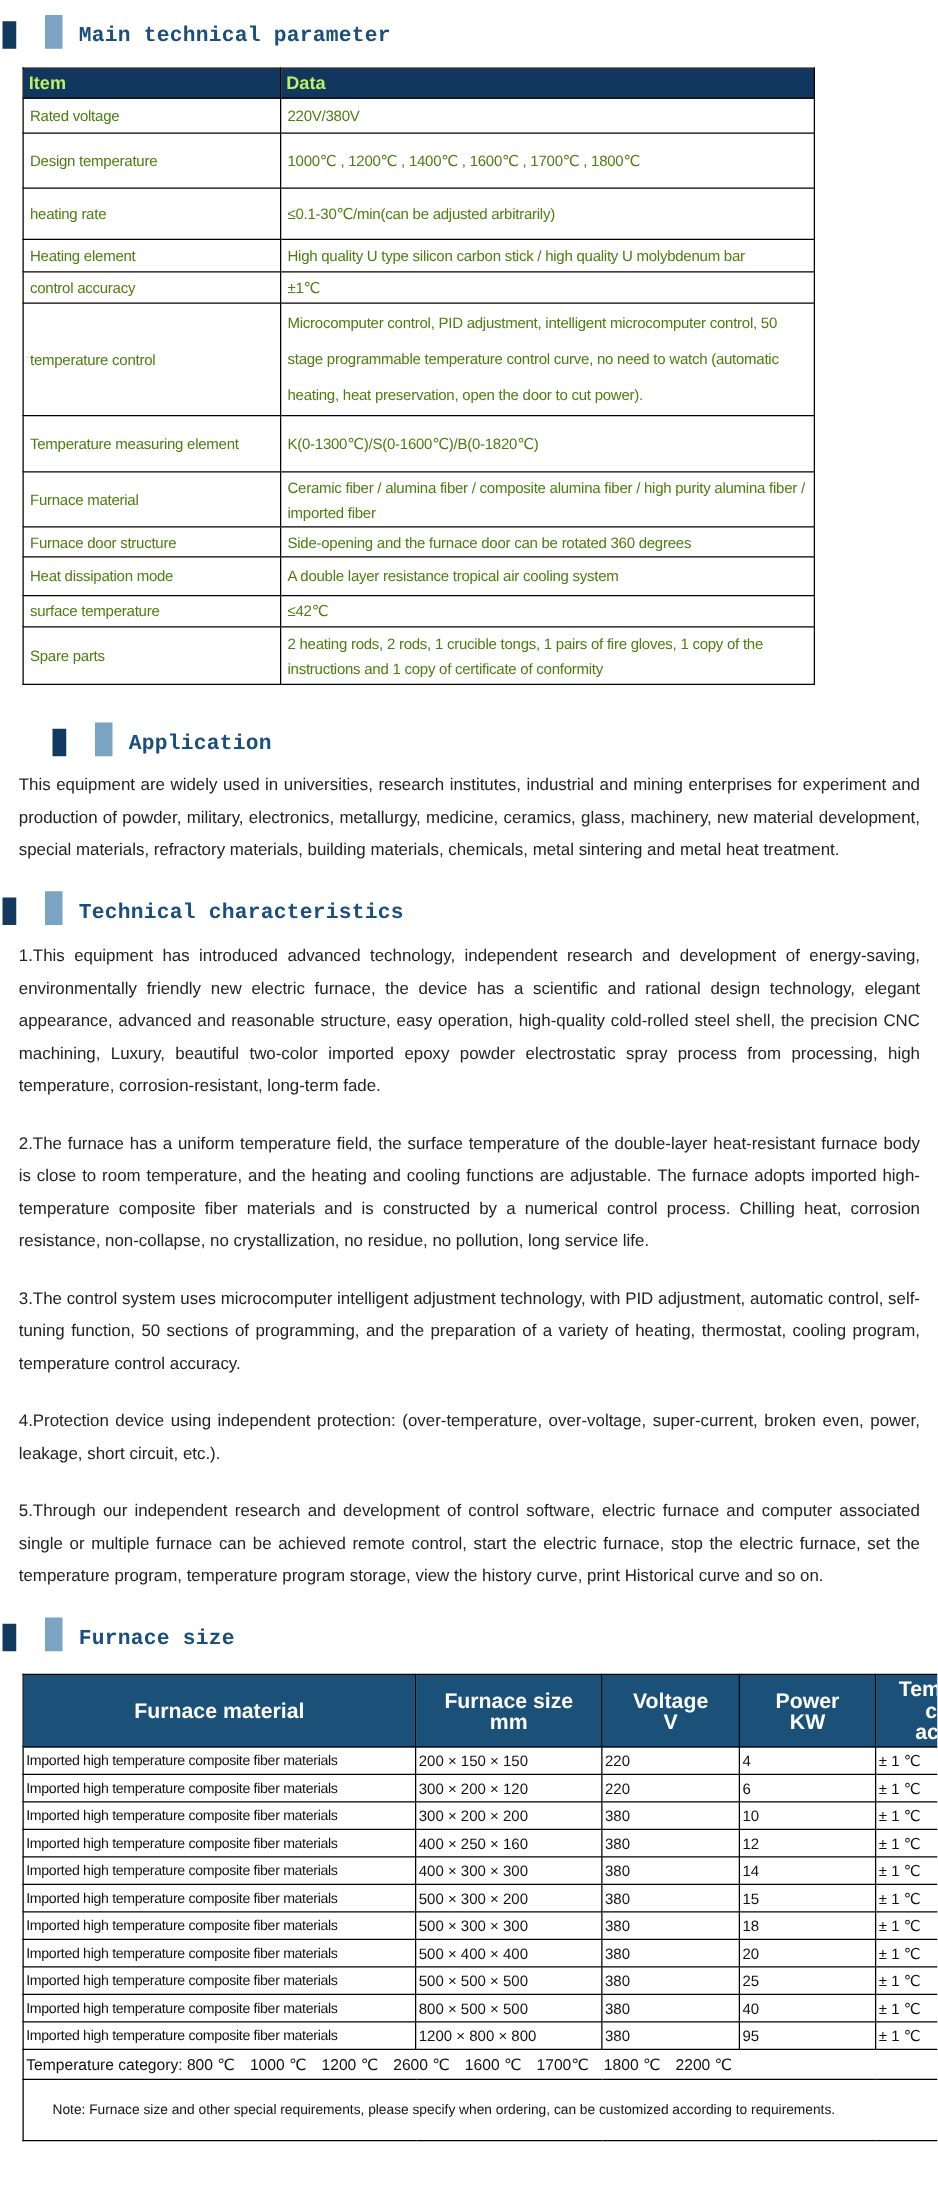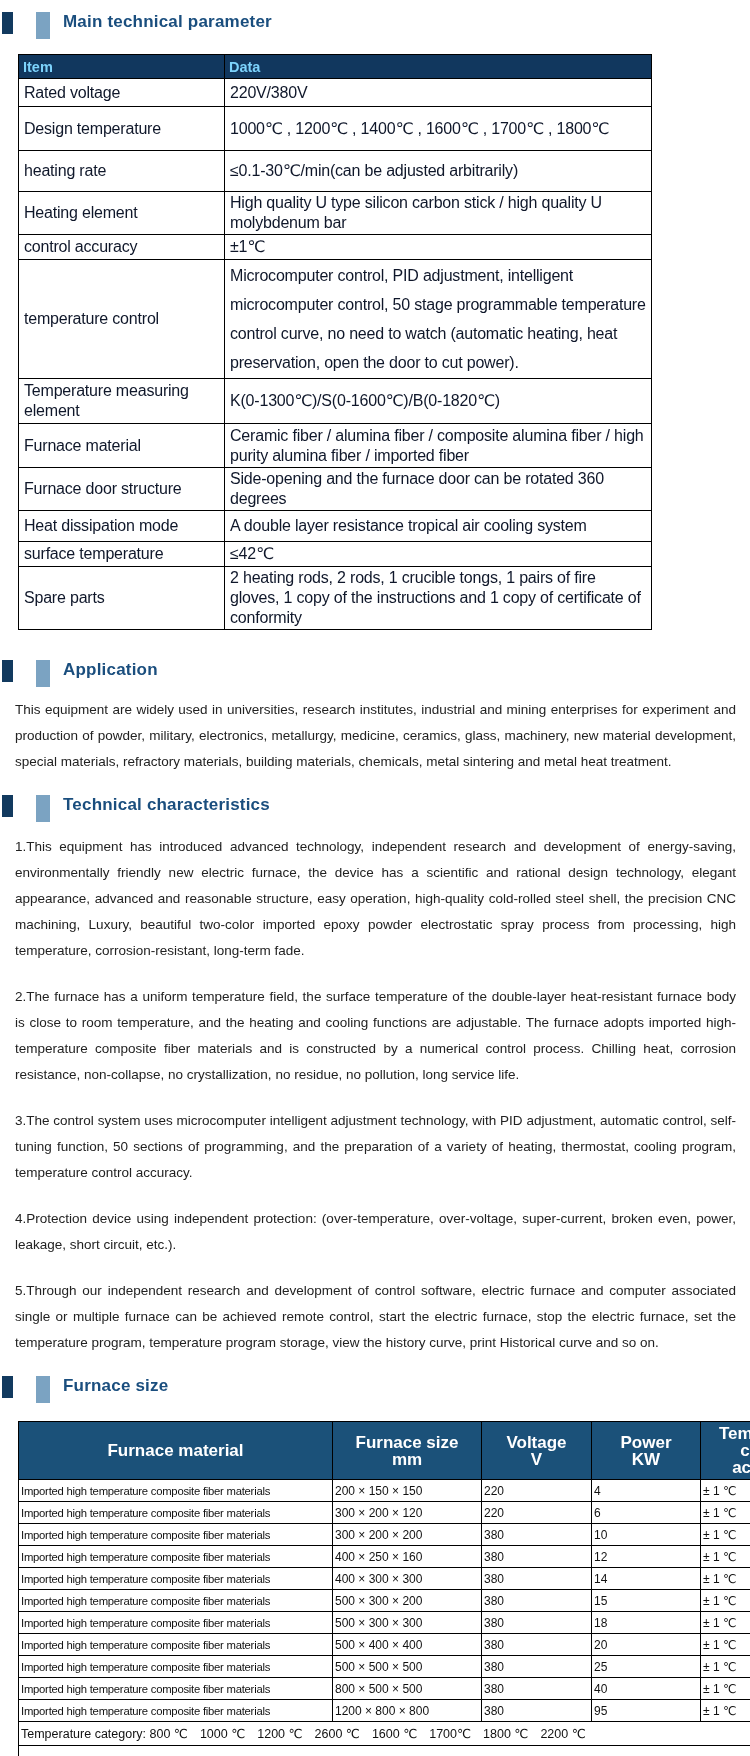--- a/index.html
+++ b/index.html
@@ -6,44 +6,44 @@
   .page{
     position:relative;
     width:750px;
     min-height:1756px;
     background:#fff;
     font-family:"Liberation Sans","DejaVu Sans",sans-serif;
     color:#1c1c1c;
     overflow:hidden;
   }
   
-  .section-header{display:flex;align-items:flex-start;}
+  .section-header{display:flex;align-items:flex-end;font-family:Liberation Mono, monospace;}
   .sh-1{margin:12px 0 15px 0;}
-  .sh-2{margin:30px 0 10px 0;}
+  .sh-2{margin:30px 0 10px 0;padding-left:40px;}
   .sh-3{margin:20px 0 12px 0;}
   .sh-4{margin:8px 0 18px 0;}
   .marker-dark{display:inline-block;width:11px;height:22px;background:var(--marker-dark,#123a5f);margin-left:2px;}
   .marker-light{display:inline-block;width:14px;height:27px;background:var(--marker-light,#7ba3c2);margin-left:23px;}
   .section-title{margin:0 0 0 13px;font-size:17px;font-weight:bold;color:var(--title-color,#1a4e7e);letter-spacing:0.2px;}
 
   
   .para{margin:0 14px 20px 15px;font-size:13.5px;line-height:26px;text-align:justify;color:#222;}
 
   
   table{border-collapse:collapse;table-layout:fixed;}
   .t1{margin-left:18px;width:634px;}
   .t1 th,.t1 td{border:1px solid #000;}
   .t1 thead th{
-    background:var(--t1-header-bg,#11375e);color:#7dd3fc;
+    background:var(--t1-header-bg,#11375e);color:#bef264;
     font-size:14.5px;font-weight:bold;text-align:left;
     padding:2px 4px;height:19px;
   }
   .t1 td{
-    font-size:16px;letter-spacing:-0.2px;line-height:20px;
-    padding:1px 5px;vertical-align:middle;color:#0f172a;
+    font-size:12px;letter-spacing:-0.2px;line-height:20px;
+    padding:1px 5px;vertical-align:middle;color:#4d7c0f;
   }
   .t1 .c-item{width:197px;}
   .t1 tbody tr:nth-child(1) td{height:25px;}
   .t1 tbody tr:nth-child(2) td{height:41px;}
   .t1 tbody tr:nth-child(3) td{height:38px;}
   .t1 tbody tr:nth-child(4) td{height:23px;}
   .t1 tbody tr:nth-child(5) td{height:22px;margin-left:17px;}
   .t1 tbody tr:nth-child(6) td{height:84px;margin-top:21px;}
   .t1 tbody tr:nth-child(6) td.c-data{line-height:29px;}
   .t1 tbody tr:nth-child(7) td{height:42px;}

